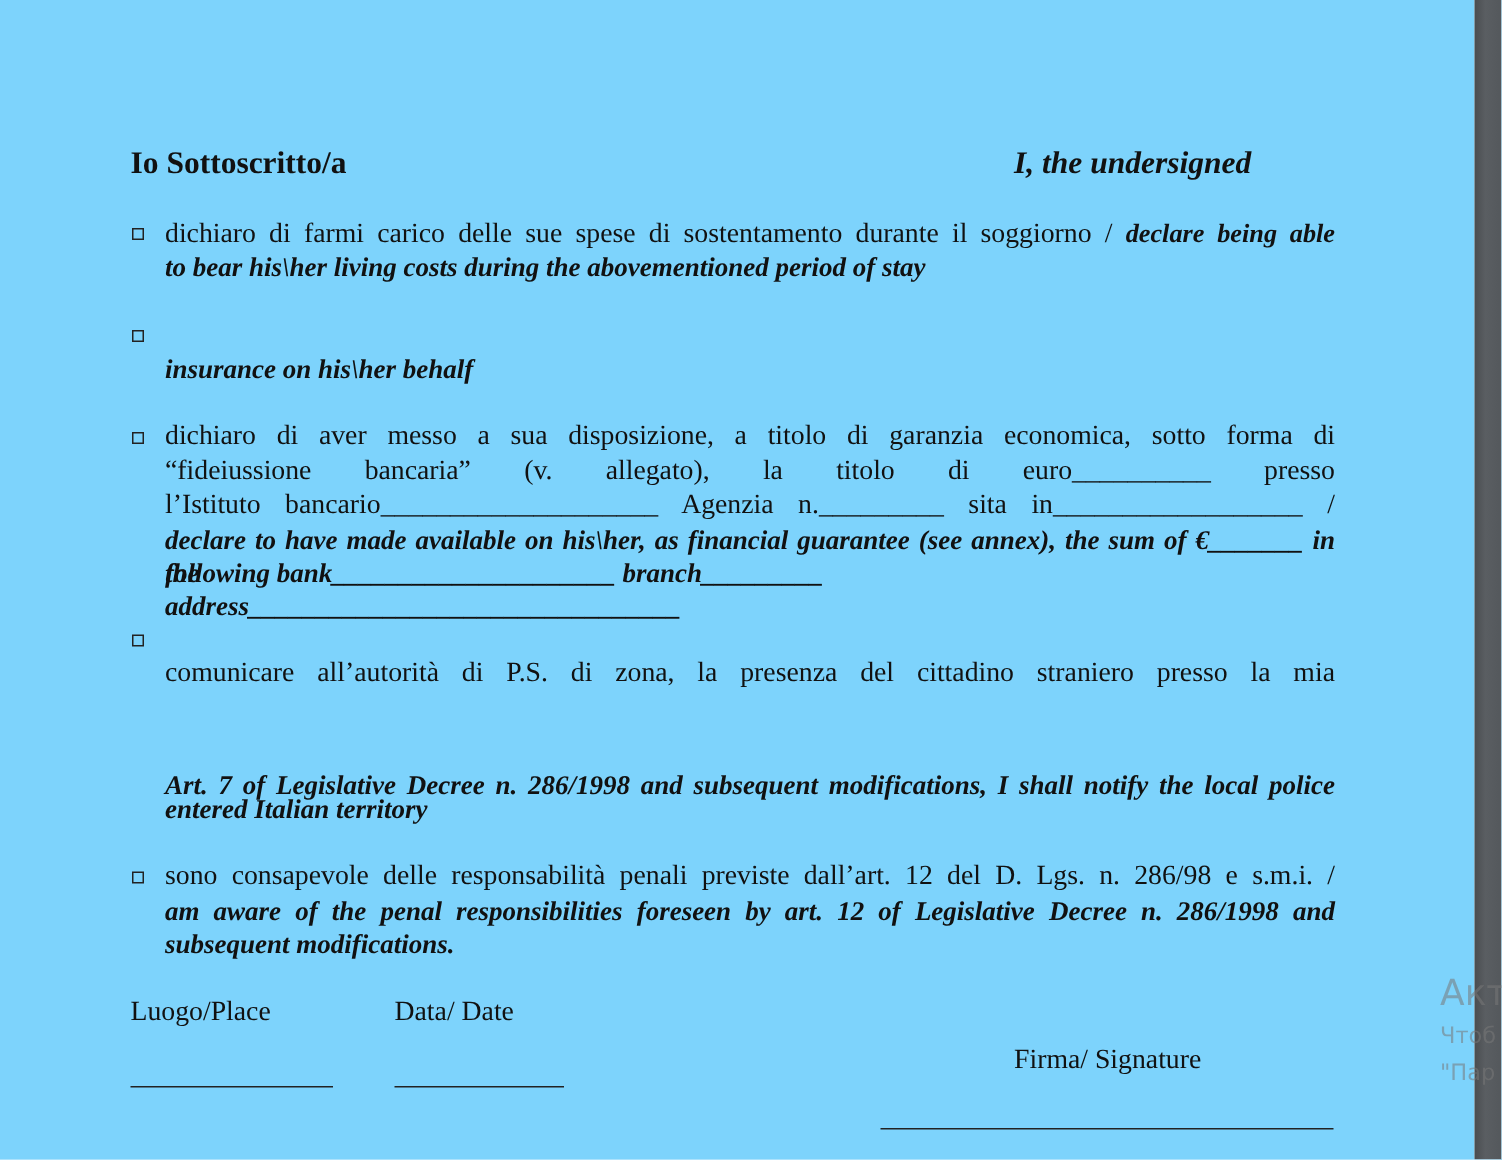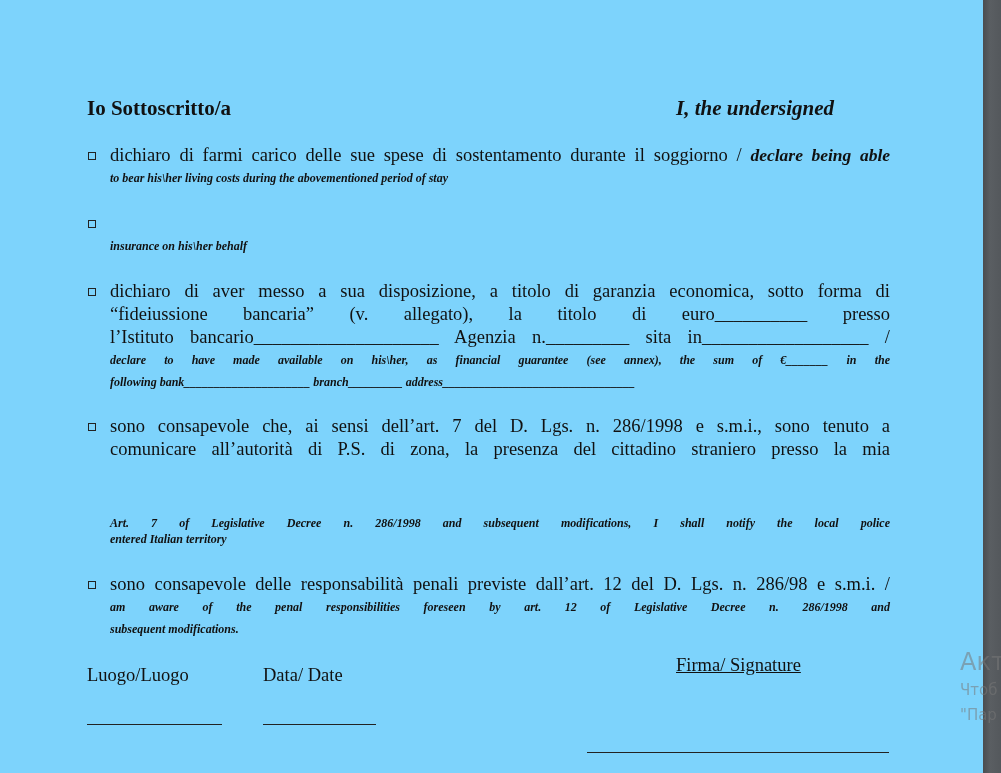--- a/index.html
+++ b/index.html
@@ -18,21 +18,21 @@
   .heading.it { font-style: italic; }
   .bullet-box {
     position: absolute; left: 88px; width: 8px; height: 8px; border: 1px solid #222; box-sizing: border-box;
   }
   .line {
     position: absolute; left: 110px; width: 780px; font-size: 18.5px; line-height: 22px; white-space: nowrap;
     font-family: "Liberation Serif", serif; text-align: justify; text-align-last: justify;
   }
   .line.last { text-align: left; text-align-last: left; }
   .line .en { font-style: italic; font-weight: bold; font-size: 17.5px; }
-  .line.en { font-style: italic; font-weight: bold; font-size: 12px; }
+  .line.en { font-style: italic; font-weight: bold; font-size: 18px; }
   .lbl { position: absolute; font-size: 18.5px; font-family: "Liberation Serif", serif; white-space: nowrap; }
   .sigline { position: absolute; height: 1px; background: #222; }
   .watermark { position: absolute; color: rgba(120,120,120,0.55); font-family: "DejaVu Sans", sans-serif; white-space: nowrap; }
   .wm-1 { left: 960px; top: 648px; font-size: 24px; }
   .wm-2 { left: 960px; top: 681px; font-size: 15px; }
   .wm-3 { left: 960px; top: 706px; font-size: 15px; }
 </style>
 </head>
 <body>
 
@@ -49,33 +49,32 @@
   <div class="line en last" style="top: 235px; white-space: normal; height: 22px; overflow: visible;">insurance on his\her behalf</div>
 
   <div class="bullet-box" style="top:288px;"></div>
   <div class="line" style="top: 280px; white-space: normal; height: 22px; overflow: visible;">dichiaro di aver messo a sua disposizione, a titolo di garanzia economica, sotto forma di</div>
   <div class="line" style="top: 303px; white-space: normal; height: 22px; overflow: visible;">“fideiussione bancaria” (v. allegato), la titolo di euro__________ presso</div>
   <div class="line" style="top: 326px; white-space: normal; height: 22px; overflow: visible;">l’Istituto bancario____________________ Agenzia n._________ sita in__________________ /</div>
   <div class="line en" style="top: 349px; white-space: normal; height: 22px; overflow: visible;">declare to have made available on his\her, as financial guarantee (see annex), the sum of €_______ in the</div>
   <div class="line en last" style="top: 371px; white-space: normal; height: 22px; overflow: visible;">following bank_____________________ branch_________ address________________________________</div>
 
   <div class="bullet-box" style="top:423px;"></div>
-  <div class="line" style="top: 415px; white-space: normal; height: 22px; overflow: visible;">sono consapevole che, ai sensi dell’art. 7 del D. Lgs. n. 286/1998 e s.m.i., sono tenuto a</div>
   <div class="line" style="top: 438px; white-space: normal; height: 22px; overflow: visible;">comunicare all’autorità di P.S. di zona, la presenza del cittadino straniero presso la mia</div>
   <div class="line en" style="top: 512px; white-space: normal; height: 22px; overflow: visible;">Art. 7 of Legislative Decree n. 286/1998 and subsequent modifications, I shall notify the local police</div>
   <div class="line en last" style="top: 528px; white-space: normal; height: 22px; overflow: visible;">entered Italian territory</div>
 
   <div class="bullet-box" style="top:581px;"></div>
   <div class="line" style="top: 573px; white-space: normal; height: 22px; overflow: visible;">sono consapevole delle responsabilità penali previste dall’art. 12 del D. Lgs. n. 286/98 e s.m.i. /</div>
   <div class="line en" style="top: 596px; white-space: normal; height: 22px; overflow: visible;">am aware of the penal responsibilities foreseen by art. 12 of Legislative Decree n. 286/1998 and</div>
   <div class="line en last" style="top: 618px; white-space: normal; height: 22px; overflow: visible;">subsequent modifications.</div>
 
-  <div class="lbl" style="left:87px; top:665px;">Luogo/Luogo</div>
+  <div class="lbl" style="left:87px; top:665px;">Luogo/Place</div>
   <div class="lbl" style="left:263px; top:665px;">Data/ Date</div>
-  <div class="lbl" style="left:676px; top:655px;text-decoration:underline;">Firma/ Signature</div>
+  <div class="lbl" style="left:676px; top:697px;">Firma/ Signature</div>
 
   <div class="sigline" style="left:87px; top:724px; width:135px;"></div>
   <div class="sigline" style="left:263px; top:724px; width:113px;"></div>
   <div class="sigline" style="left:587px; top:752px; width:302px;"></div>
 </div>
 
 <div class="scroll-strip"></div>
 
 <div class="watermark wm-1">Акт</div>
 <div class="watermark wm-2">Чтоб</div>

